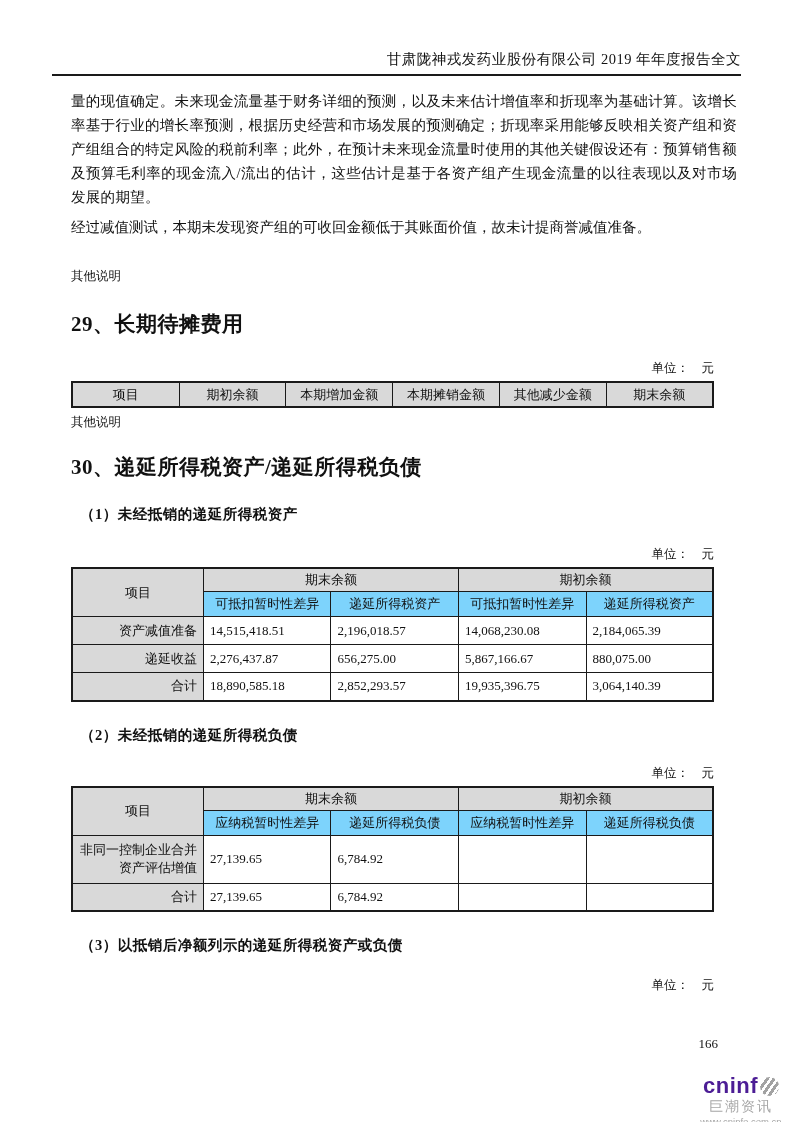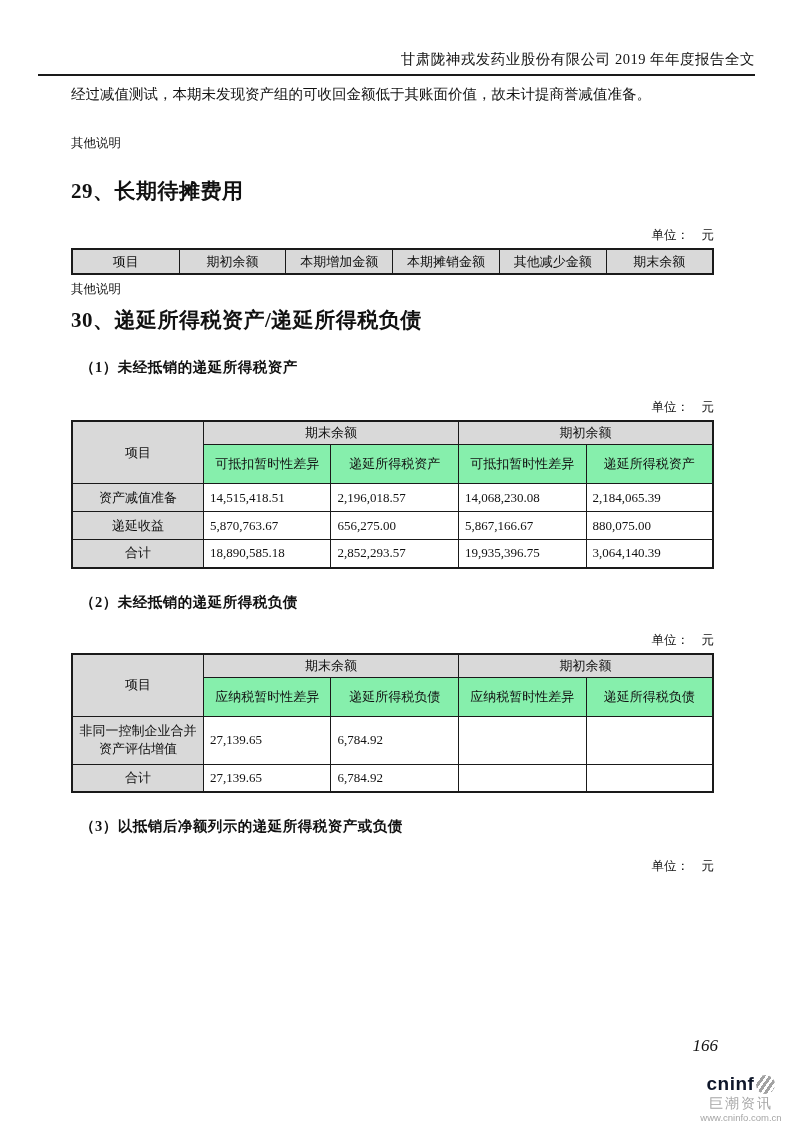--- a/index.html
+++ b/index.html
@@ -8,21 +8,21 @@
     position:relative;
     width:793px; height:1122px;
     margin:0 auto;
     background:#ffffff;
     font-family:"Liberation Serif","DejaVu Serif",serif;
     color:#111;
     overflow:hidden;
   }
   
   .doc-header {
-    margin:0 38px;
+    margin:0 52px;
     padding-top:50px;
     padding-bottom:5px;
     text-align:right;
     font-size:14.5px;
     letter-spacing:.5px;
     border-bottom:2px solid #1a1a1a;
   }
   
   .content { margin:0 56px 0 71px; }
   .para {
@@ -50,57 +50,57 @@
   td {
     border:1px solid #1a1a1a;
     padding:2px 6px;
     vertical-align:middle;
     line-height:18px;
   }
   .t29 { margin-top:4px; }
   .t29 td { height:25px; text-align:center; background:#d9d9d9; }
   .t30 { margin-top:4px; }
   .t30 .hd   { background:#d9d9d9; text-align:center; height:23px; }
-  .t30 .hd2  { background:#86efac; text-align:center; height:39px; }
-  .t30 .item { background:#d9d9d9; text-align:center; height:28px; }
+  .t30 .hd2  { background:#7dd3fc; text-align:center; height:25px; }
+  .t30 .item { background:#d9d9d9; text-align:right; height:28px; }
   .t30 .num  { text-align:left; padding-right:7px; }
   .t30 .tall { height:48px; }
   
   .page-number {
     position:absolute; right:75px; top:1036px;
-    font-size:17px;
-    font-style:italic;
+    font-size:13px;
   }
   .cninfo {
     position:absolute; right:4px; top:1074px;
     width:96px; text-align:center;
     color:#a6a6a6;
     font-family:"Liberation Sans","DejaVu Sans",sans-serif;
     line-height:1.1;
   }
   .cninfo-brandrow { display:flex; align-items:center; justify-content:center; gap:2px; }
-  .cninfo-brand { font-size:19px; font-weight:bold; letter-spacing:.5px; color:#0f172a; }
+  .cninfo-brand { font-size:22px; font-weight:bold; letter-spacing:.5px; color:#4c1d95; }
   .cninfo-swirl {
     width:19px; height:19px; border-radius:50%;
     background:repeating-linear-gradient(125deg,#a2a2a2 0 3px,#ffffff 3px 5.5px);
   }
   .cninfo-cn  { font-size:14px; letter-spacing:2px; margin-top:1px; }
   .cninfo-url { font-size:9.5px; margin-top:2px; white-space:nowrap; }
 </style>
 </head>
 <body>
 
 <div class="page">
 
   <div class="doc-header">
     <span>甘肃陇神戎发药业股份有限公司 2019 年年度报告全文</span>
   </div>
 
   <div class="content">
 
+    <div class="para">量的现值确定。未来现金流量基于财务详细的预测，以及未来估计增值率和折现率为基础计算。该增长率基于行业的增长率预测，根据历史经营和市场发展的预测确定；折现率采用能够反映相关资产组和资产组组合的特定风险的税前利率；此外，在预计未来现金流量时使用的其他关键假设还有：预算销售额及预算毛利率的现金流入/流出的估计，这些估计是基于各资产组产生现金流量的以往表现以及对市场发展的期望。</div>
 
     <div class="note-line">经过减值测试，本期未发现资产组的可收回金额低于其账面价值，故未计提商誉减值准备。</div>
 
     <div class="note-other-top">其他说明</div>
 
     <div class="h-num">29、长期待摊费用</div>
 
     <div class="unit">单位：　元</div>
 
     <table class="t29">
@@ -119,21 +119,21 @@
         <td>本期增加金额</td>
         <td>本期摊销金额</td>
         <td>其他减少金额</td>
         <td>期末余额</td>
       </tr>
     </tbody>
       </table>
 
     <div class="note-small" style="margin-top:5px;">其他说明</div>
 
-    <div class="h-num" style="margin-top:8px;">30、递延所得税资产/递延所得税负债</div>
+    <div class="h-num" style="margin-top:22px;">30、递延所得税资产/递延所得税负债</div>
 
     <div class="h-sub">（1）未经抵销的递延所得税资产</div>
 
     <div class="unit">单位：　元</div>
 
     <table class="t30">
       <colgroup>
         <col style="width:20.5%">
           <col style="width:19.9%">
           <col style="width:19.9%">
@@ -154,21 +154,21 @@
       </tr>
       <tr>
         <td class="item">资产减值准备</td>
         <td class="num">14,515,418.51</td>
         <td class="num">2,196,018.57</td>
         <td class="num">14,068,230.08</td>
         <td class="num">2,184,065.39</td>
       </tr>
       <tr>
         <td class="item">递延收益</td>
-        <td class="num">5,870,763.67</td>
+        <td class="num">2,276,437.87</td>
         <td class="num">656,275.00</td>
         <td class="num">5,867,166.67</td>
         <td class="num">880,075.00</td>
       </tr>
       <tr>
         <td class="item">合计</td>
         <td class="num">18,890,585.18</td>
         <td class="num">2,852,293.57</td>
         <td class="num">19,935,396.75</td>
         <td class="num">3,064,140.39</td>

